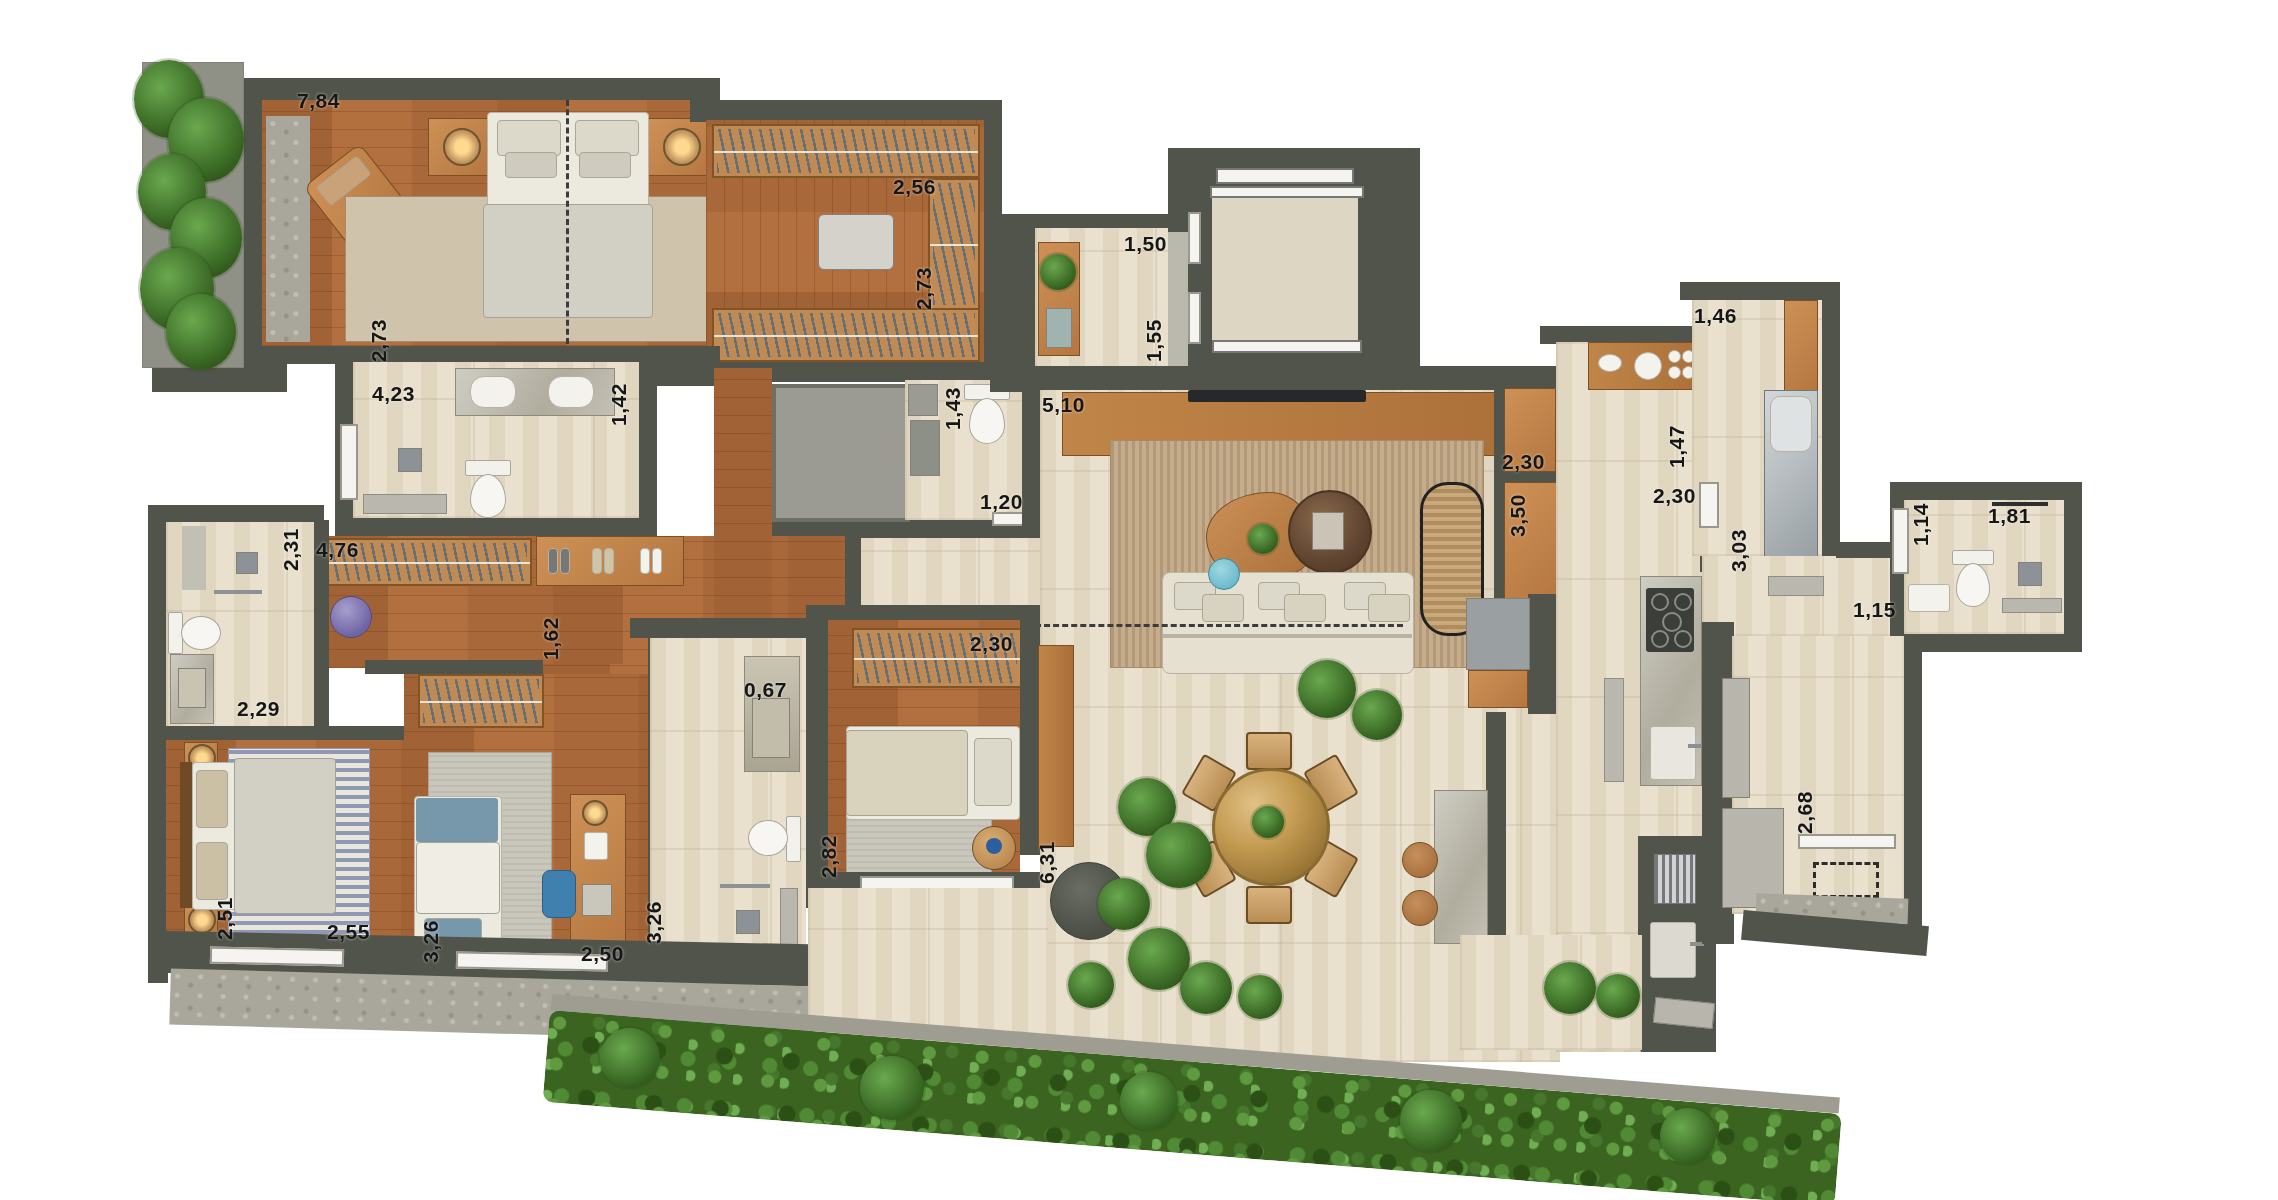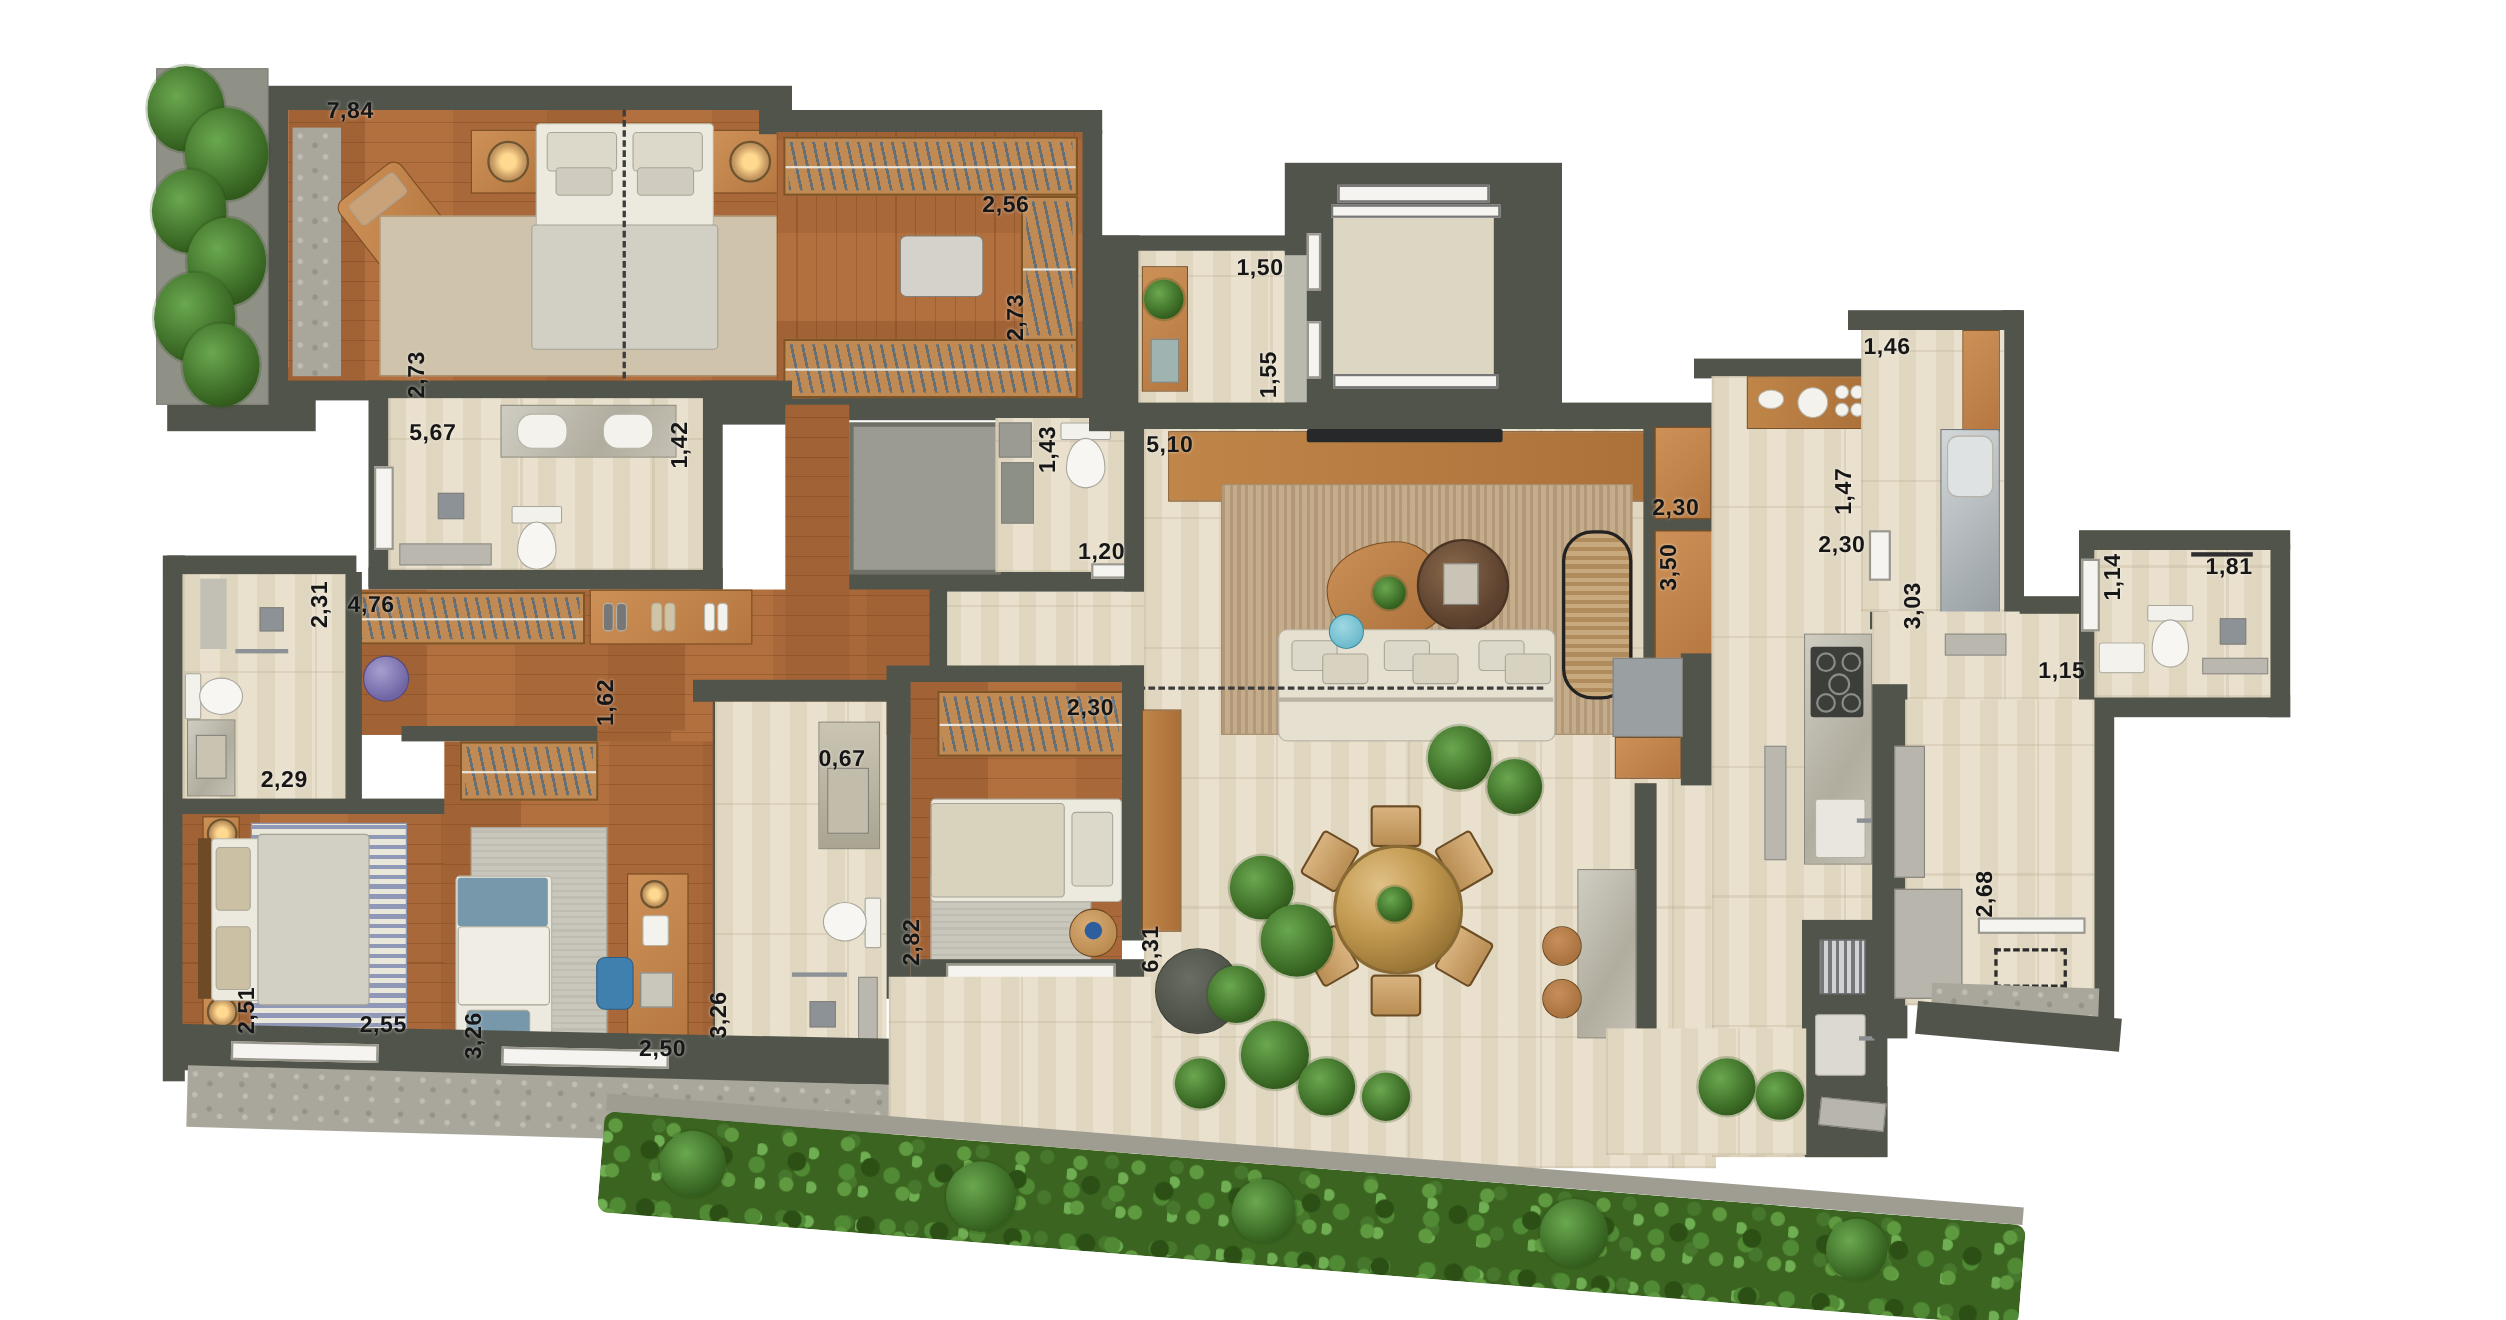--- a/index.html
+++ b/index.html
@@ -409,36 +409,36 @@
   <div class="bush" style="left:860px;top:1056px;width:64px;height:64px;"></div>
   <div class="bush" style="left:1120px;top:1072px;width:58px;height:58px;"></div>
   <div class="bush" style="left:1400px;top:1090px;width:62px;height:62px;"></div>
   <div class="bush" style="left:1660px;top:1108px;width:56px;height:56px;"></div>
 
   <div class="abs" style="left:0;top:0;width:2278px;height:1200px;z-index:50;">
       <div class="dim" style="left: 297px; top: 90px;">7,84</div>
       <div class="dim v" style="left: 368px; top: 362px;">2,73</div>
       <div class="dim" style="left: 893px; top: 176px;">2,56</div>
       <div class="dim v" style="left: 913px; top: 310px;">2,73</div>
-      <div class="dim" style="left: 372px; top: 383px;">5,67</div>
+      <div class="dim" style="left: 372px; top: 383px;">4,23</div>
       <div class="dim v" style="left: 608px; top: 426px;">1,42</div>
       <div class="dim v" style="left: 942px; top: 430px;">1,43</div>
       <div class="dim" style="left: 980px; top: 491px;">1,20</div>
       <div class="dim" style="left: 1124px; top: 233px;">1,50</div>
       <div class="dim v" style="left: 1143px; top: 362px;">1,55</div>
       <div class="dim" style="left: 1042px; top: 394px;">5,10</div>
       <div class="dim" style="left: 1502px; top: 451px;">2,30</div>
       <div class="dim v" style="left: 1507px; top: 537px;">3,50</div>
       <div class="dim" style="left: 1694px; top: 305px;">1,46</div>
       <div class="dim v" style="left: 1666px; top: 468px;">1,47</div>
       <div class="dim" style="left: 1653px; top: 485px;">2,30</div>
       <div class="dim v" style="left: 1728px; top: 572px;">3,03</div>
       <div class="dim" style="left: 1853px; top: 599px;">1,15</div>
       <div class="dim v" style="left: 1910px; top: 546px;">1,14</div>
-      <div class="dim" style="left: 1988px; top: 505px; margin-left: 17px;">1,81</div>
+      <div class="dim" style="left: 1988px; top: 505px;">1,81</div>
       <div class="dim v" style="left: 1794px; top: 834px;">2,68</div>
       <div class="dim" style="left: 316px; top: 539px;">4,76</div>
       <div class="dim v" style="left: 540px; top: 660px;">1,62</div>
       <div class="dim v" style="left: 280px; top: 571px;">2,31</div>
       <div class="dim" style="left: 237px; top: 698px;">2,29</div>
       <div class="dim v" style="left: 214px; top: 940px;">2,51</div>
       <div class="dim" style="left: 327px; top: 921px;">2,55</div>
       <div class="dim v" style="left: 420px; top: 963px;">3,26</div>
       <div class="dim" style="left: 581px; top: 943px;">2,50</div>
       <div class="dim" style="left: 744px; top: 679px;">0,67</div>

